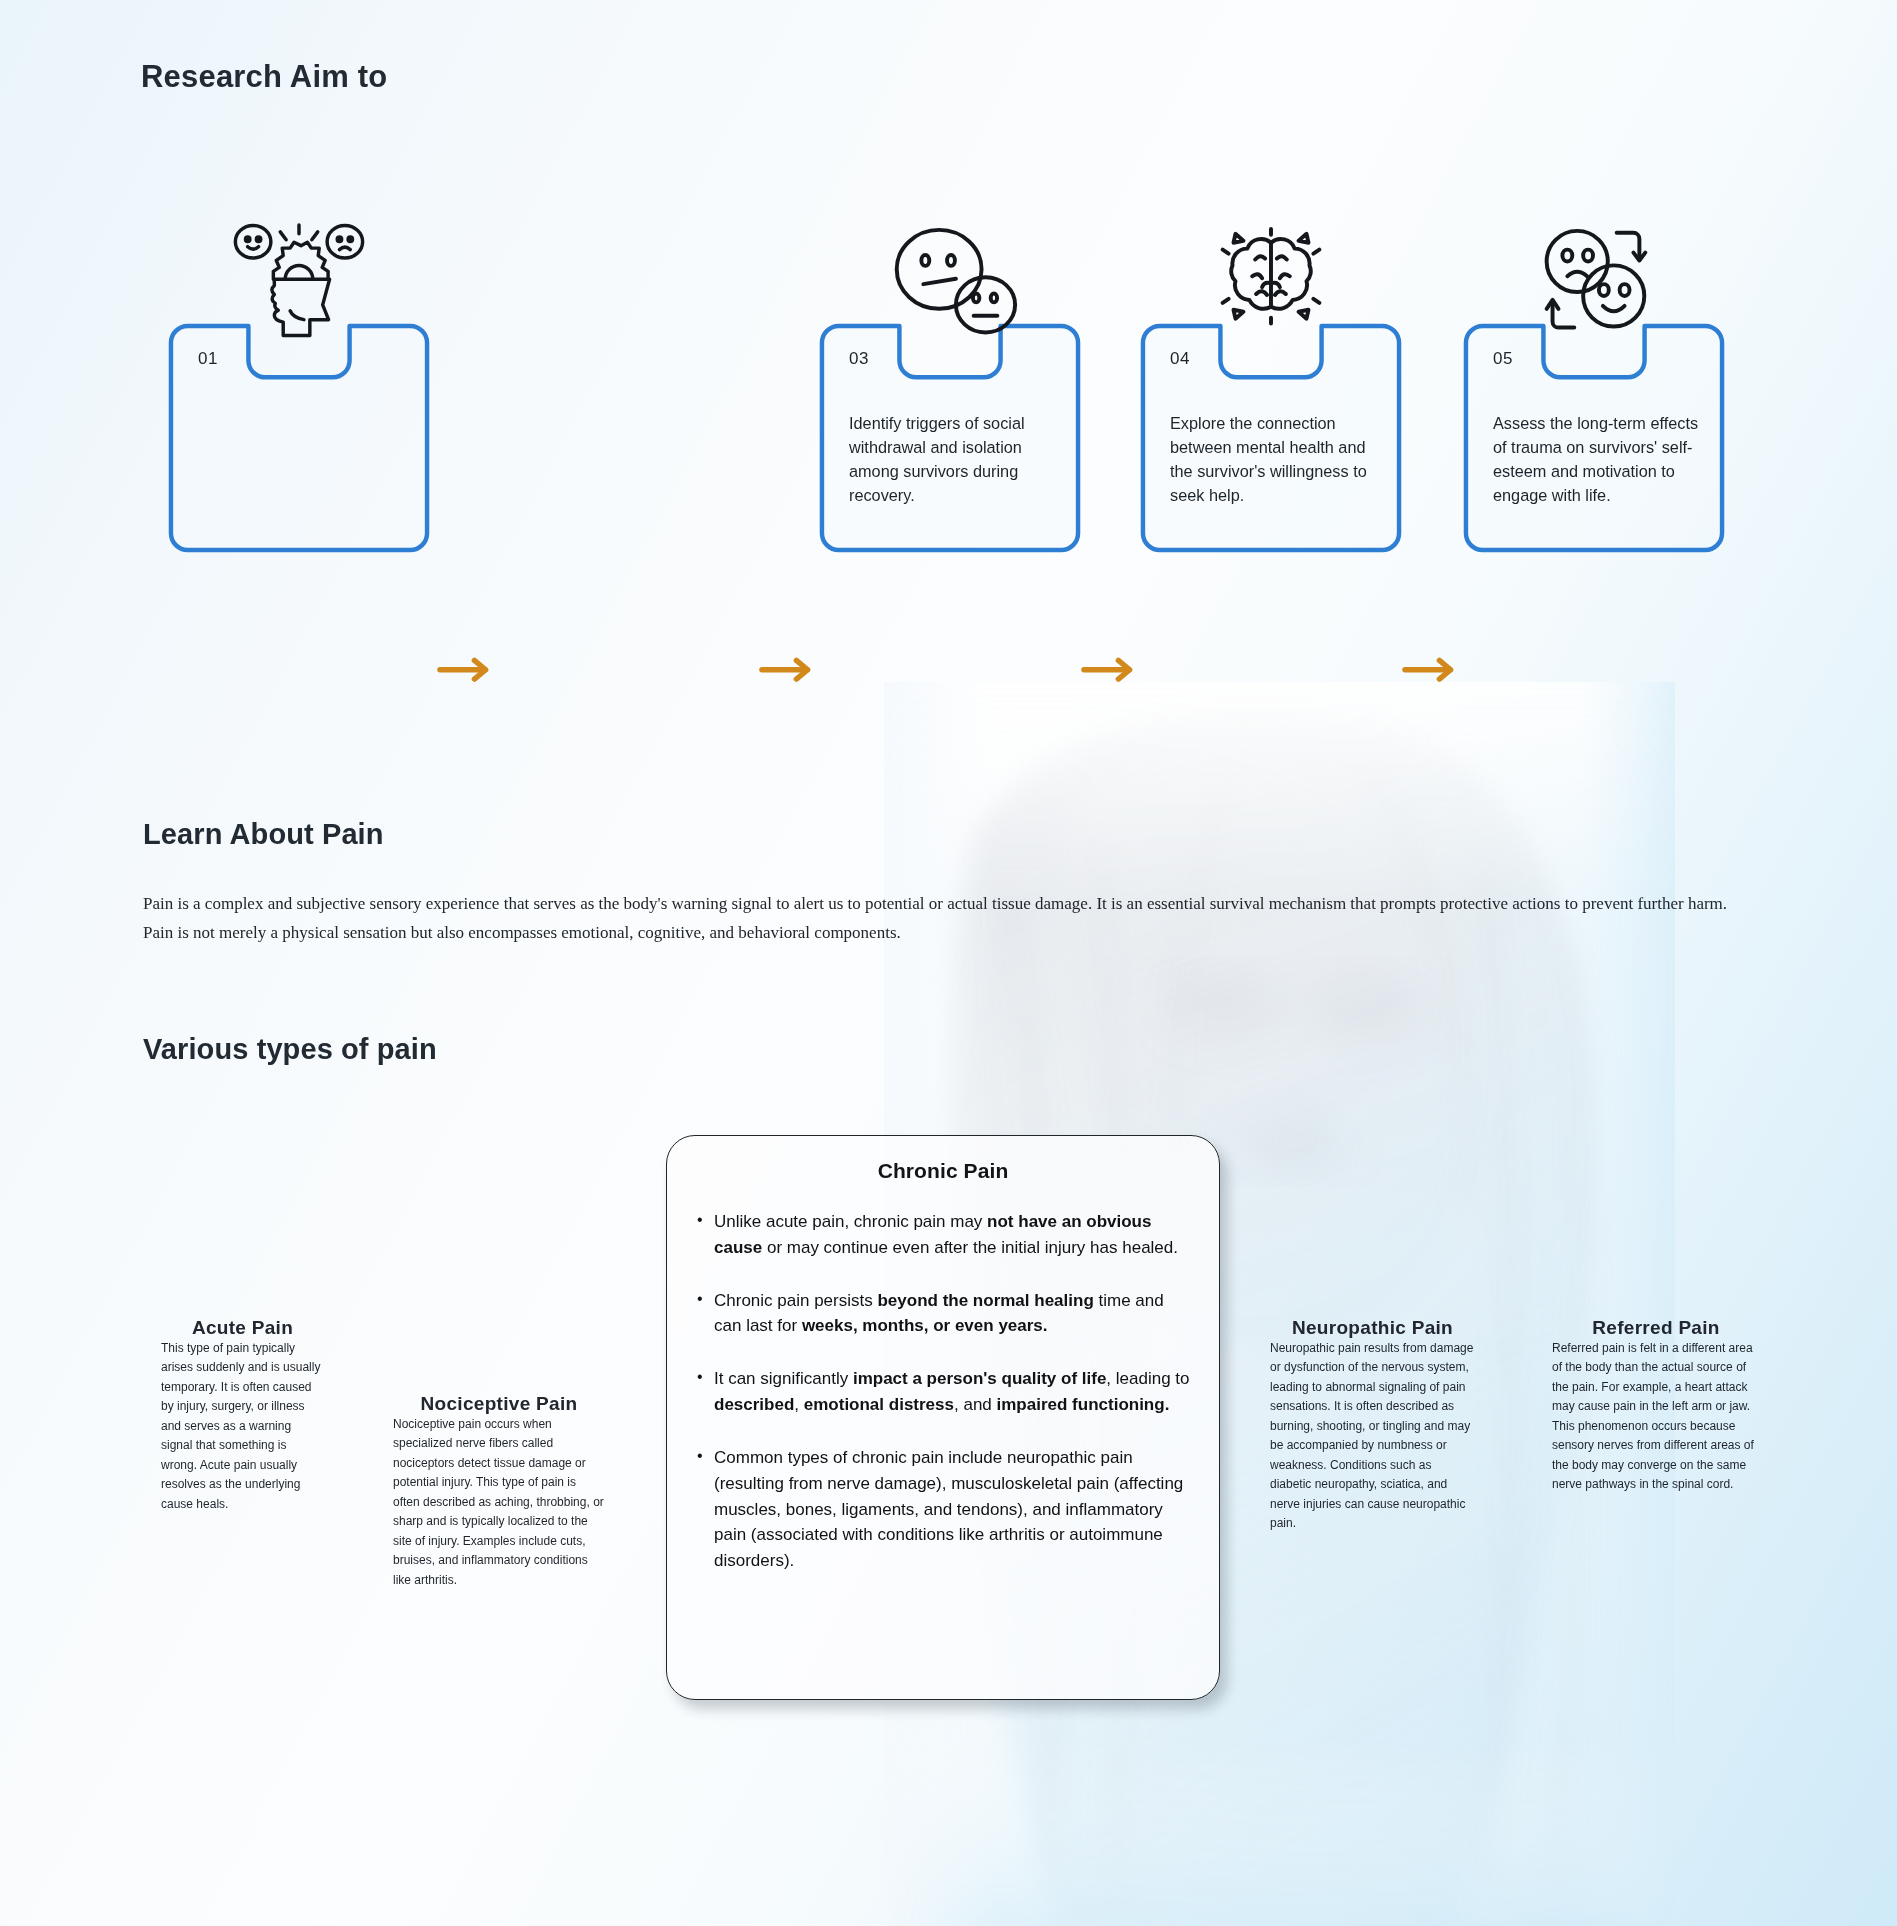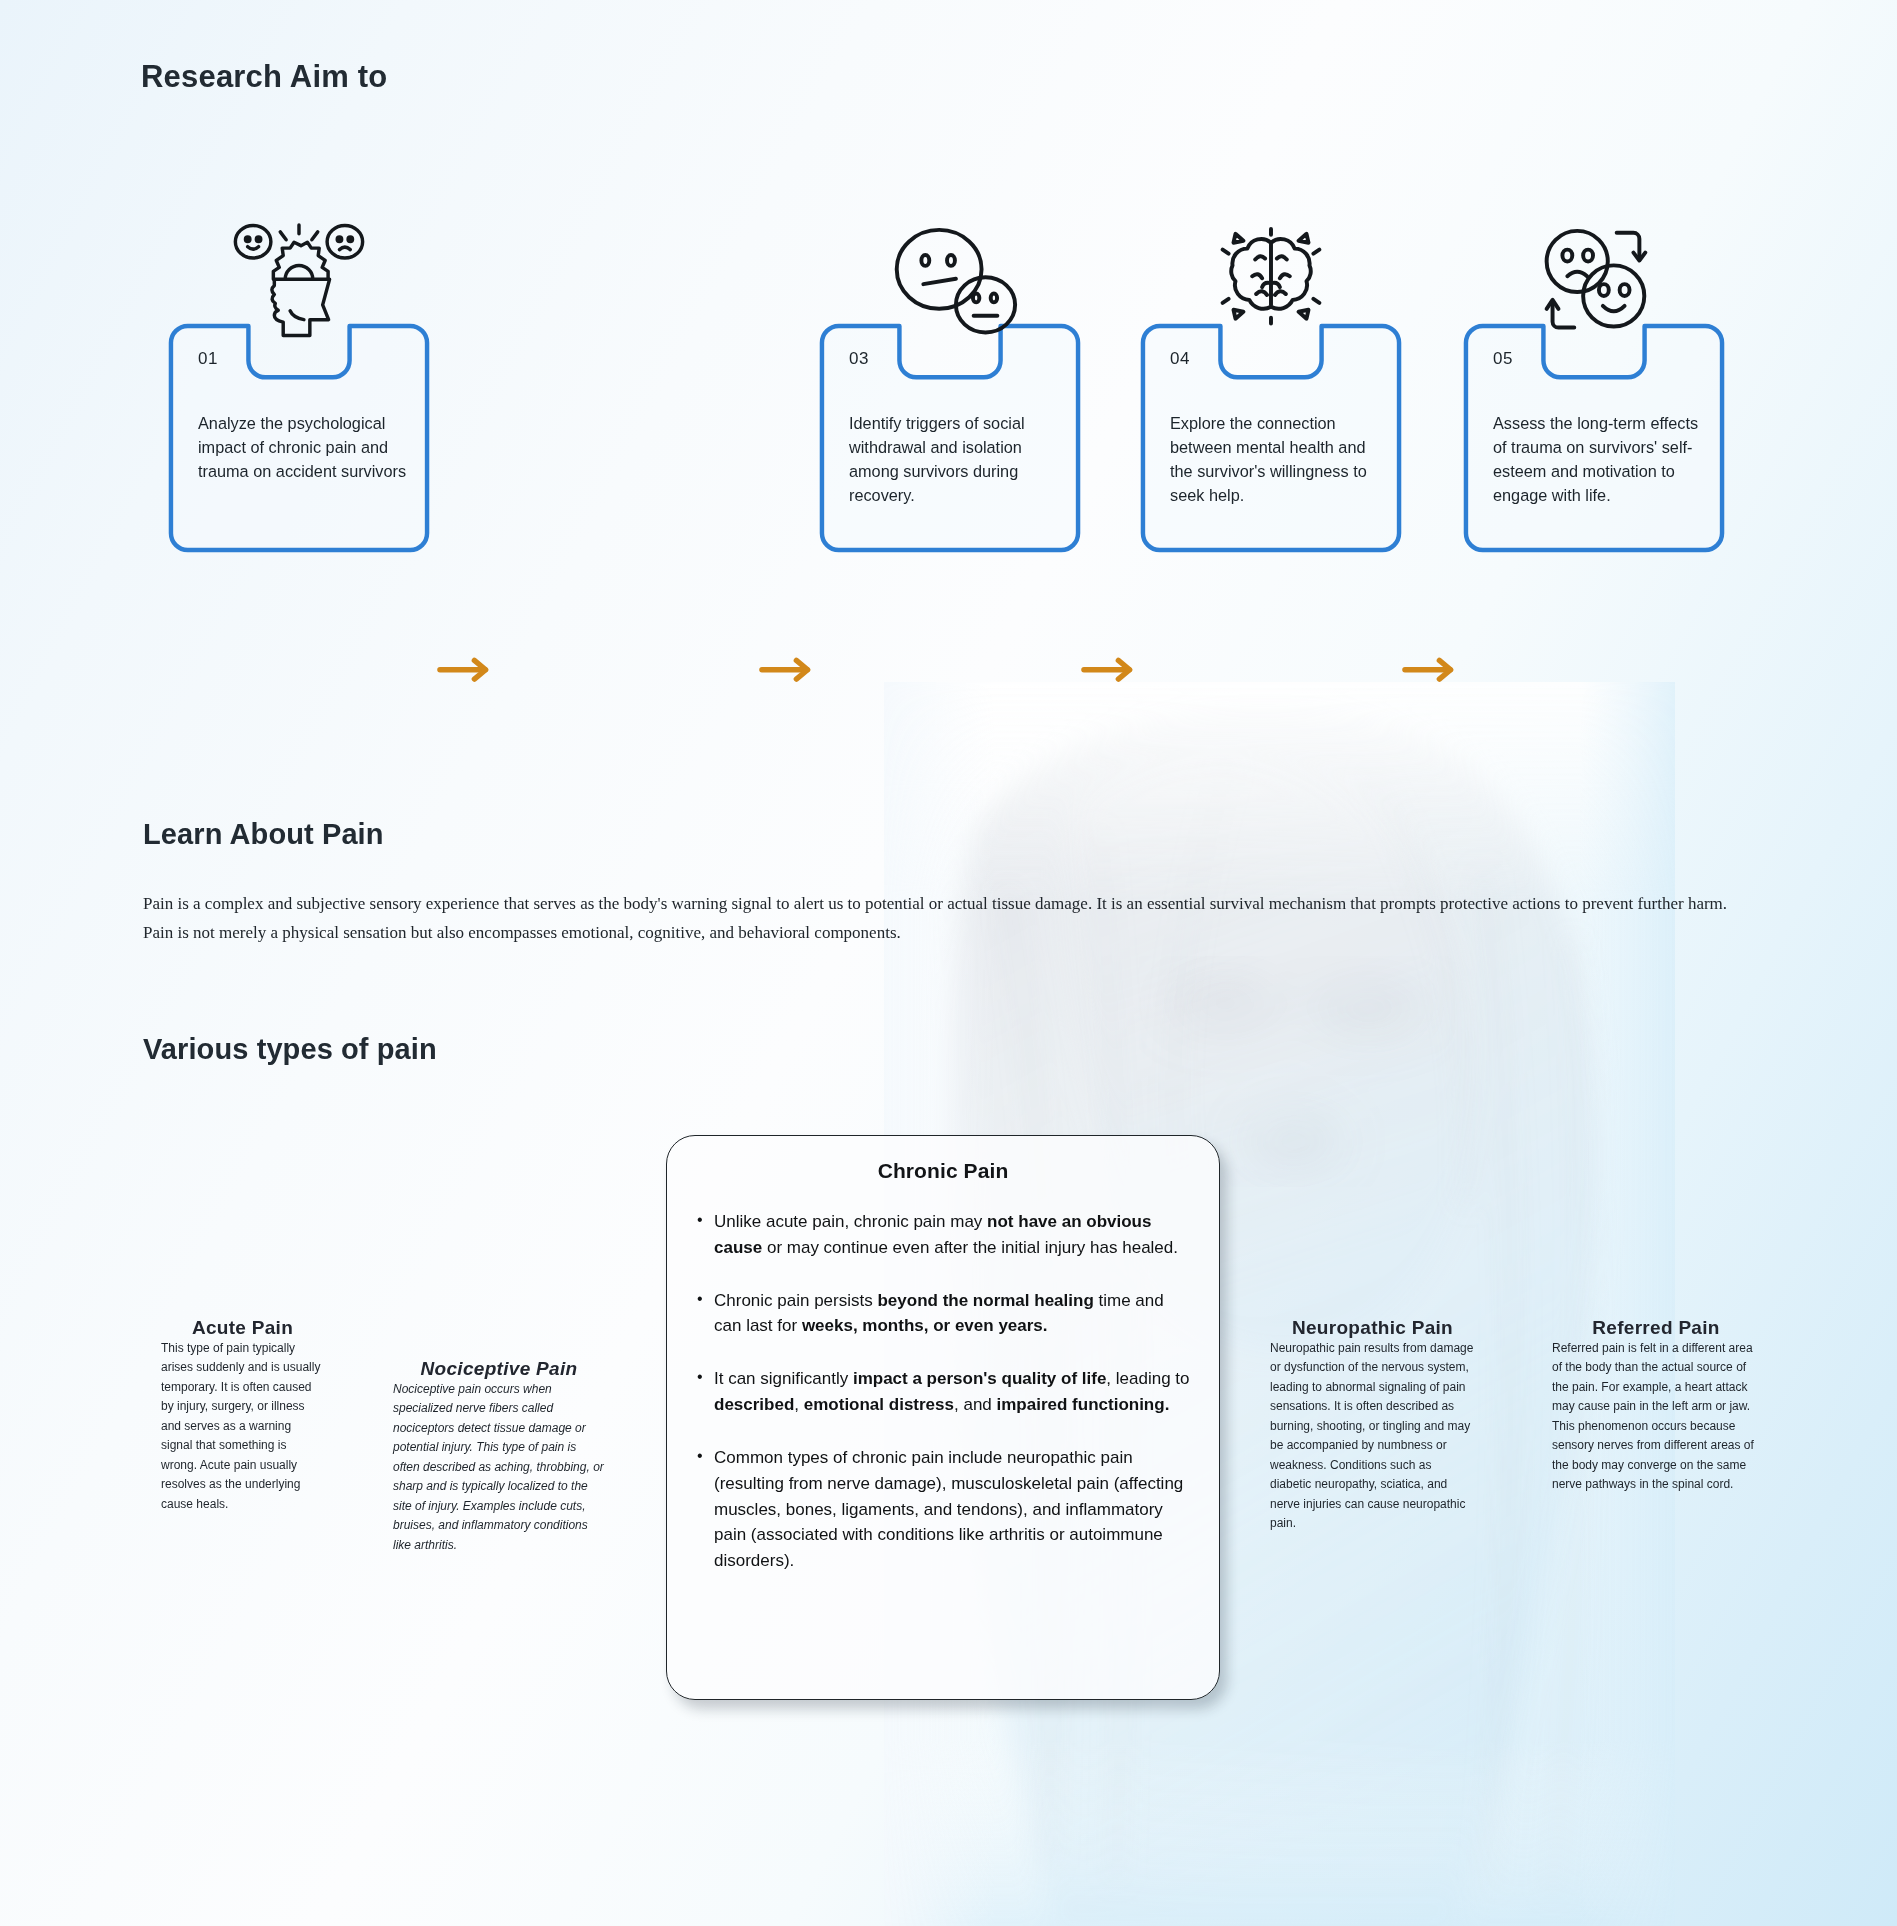--- a/index.html
+++ b/index.html
@@ -80,21 +80,21 @@
   .type-col{ position:absolute; }
   .type-col h3{
     font-size:19px; font-weight:700; color:#22262f;
     letter-spacing:0.3px; text-align:center; white-space:nowrap;
   }
   .type-col p{
     font-size:12px; line-height:1.62; color:#1e242b;
   }
 
   #col-acute      { left:161px;  top:1317px; width:163px; }
-  #col-nociceptive{ left:393px;  top:1358px; width:212px;font-style:italic; }
+  #col-nociceptive{ left:393px;  top:1393px; width:212px; }
   #col-neuropathic{ left:1270px; top:1317px; width:205px; }
   #col-referred   { left:1552px; top:1317px; width:208px; }
 
   #col-acute h3, #col-nociceptive h3{ text-align:center; }
 
   
   #chronic-card{
     position:absolute;
     left:666px; top:1135px;
     width:554px; height:565px;
@@ -214,21 +214,20 @@
         <path d="M120,118 l0,-16 l12,-8 l-6,-14 l14,-10 l-2,-15 h16 l8,-12 l14,7 l13,-7
                  l8,12 h16 l-2,15 l14,10 l-6,14 l12,8 l0,16" transform="translate(-22,0)"></path>
         <path d="M122,118 a28,28 0 0 1 56,0"></path>
         <path d="M100,118 H212 L198,170 L210,200 L172,200 L172,232 L118,232
                  L118,205 q-18,-4 -18,-14 q0,-7 8,-10 q-10,-6 -6,-14
                  q-12,-8 -2,-18 q-10,-10 0,-18 Z"></path>
         <path d="M160,200 q-22,-4 -28,-18"></path>
       </svg>
     </div>
     <div class="num">01</div>
-    <div class="body">Analyze the psychological impact of chronic pain and trauma on accident survivors</div>
   </div>
 
 
   <div class="step" style="left:818px;">
     <svg class="card-svg" viewBox="0 0 535 470">
       <path d="M42,8 H165 V78 a34,34 0 0 0 34,34 H336 a34,34 0 0 0 34,-34 V8 H493
                a34,34 0 0 1 34,34 V428 a34,34 0 0 1 -34,34 H42
                a34,34 0 0 1 -34,-34 V42 A34,34 0 0 1 42,8 Z" fill="rgba(244,249,253,.55)" stroke="#2E7FD4" stroke-width="9" stroke-linejoin="round"></path>
     </svg>
     <div class="icon">

